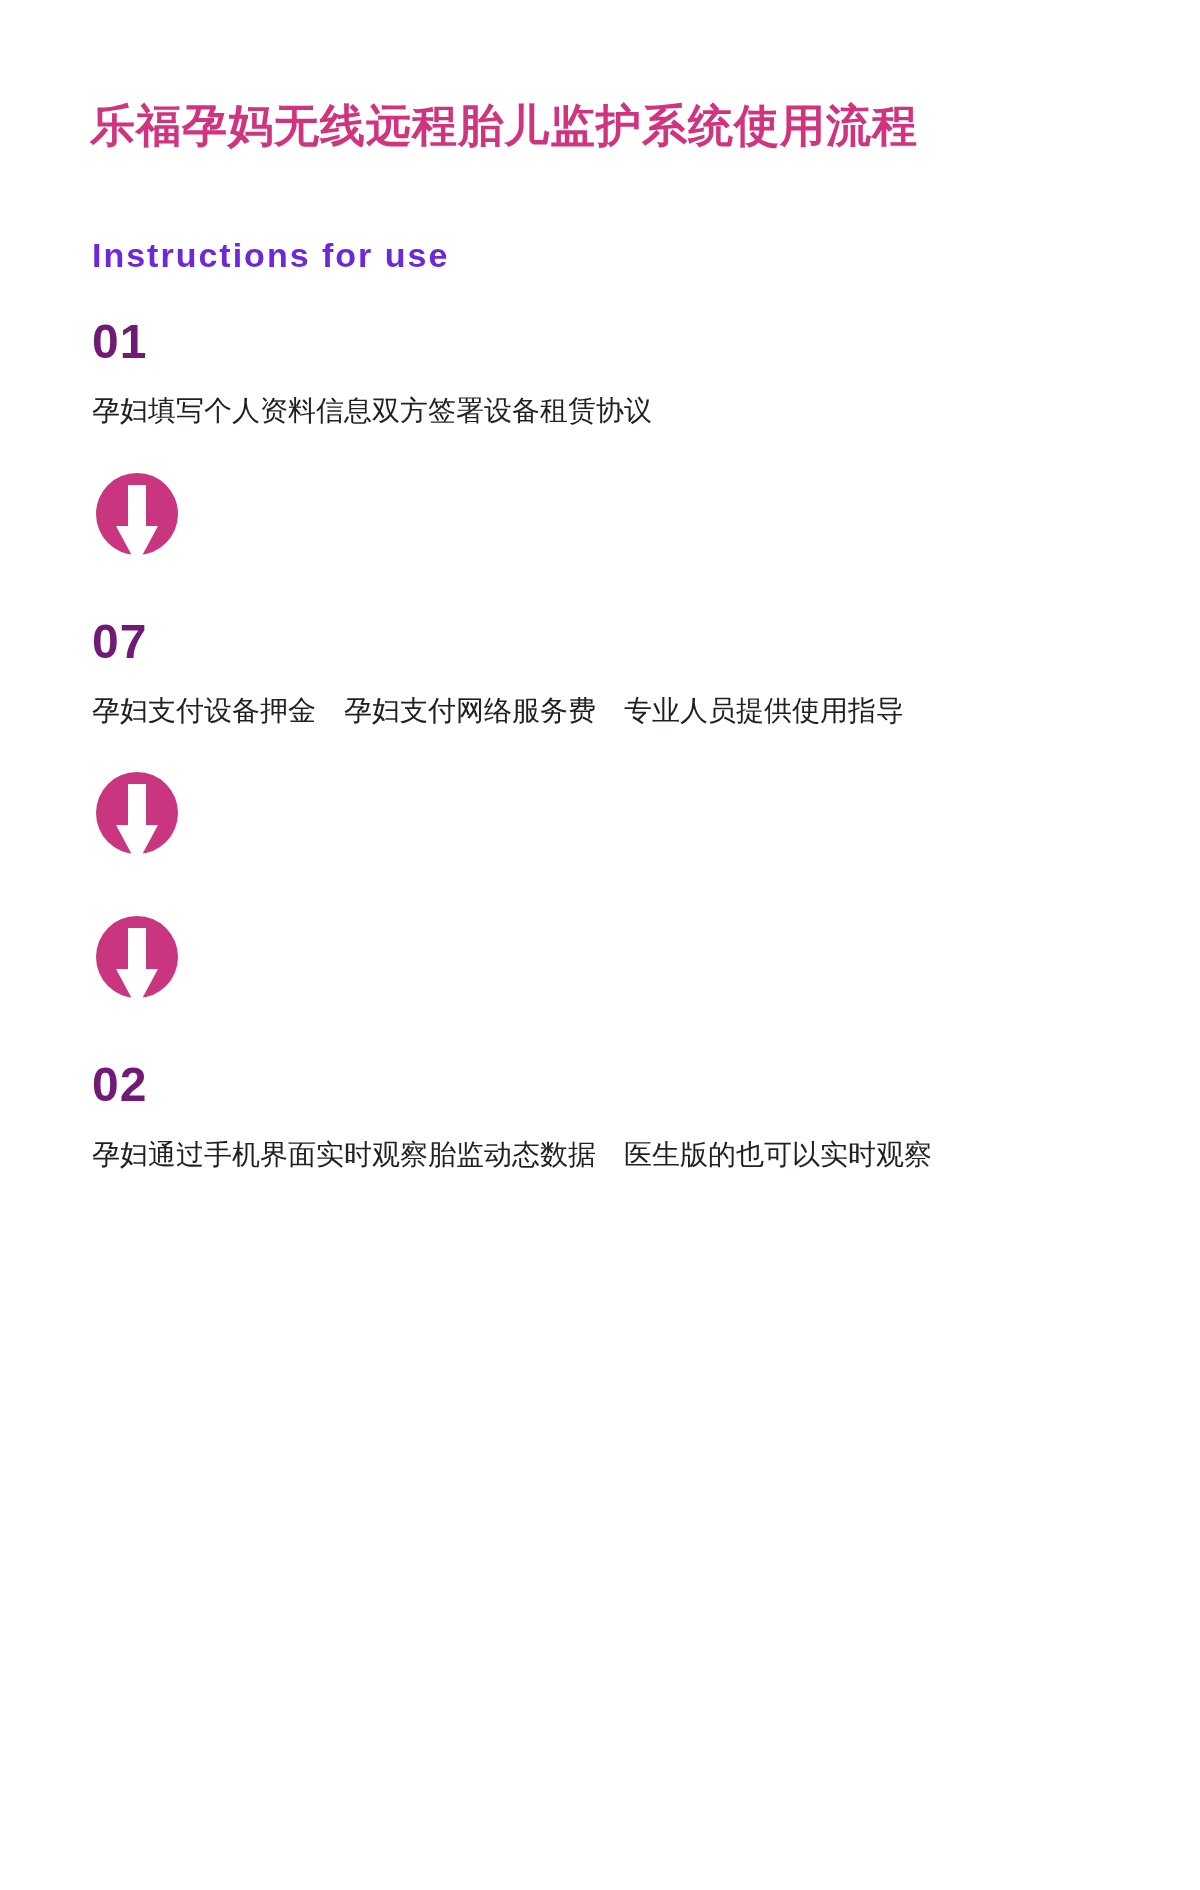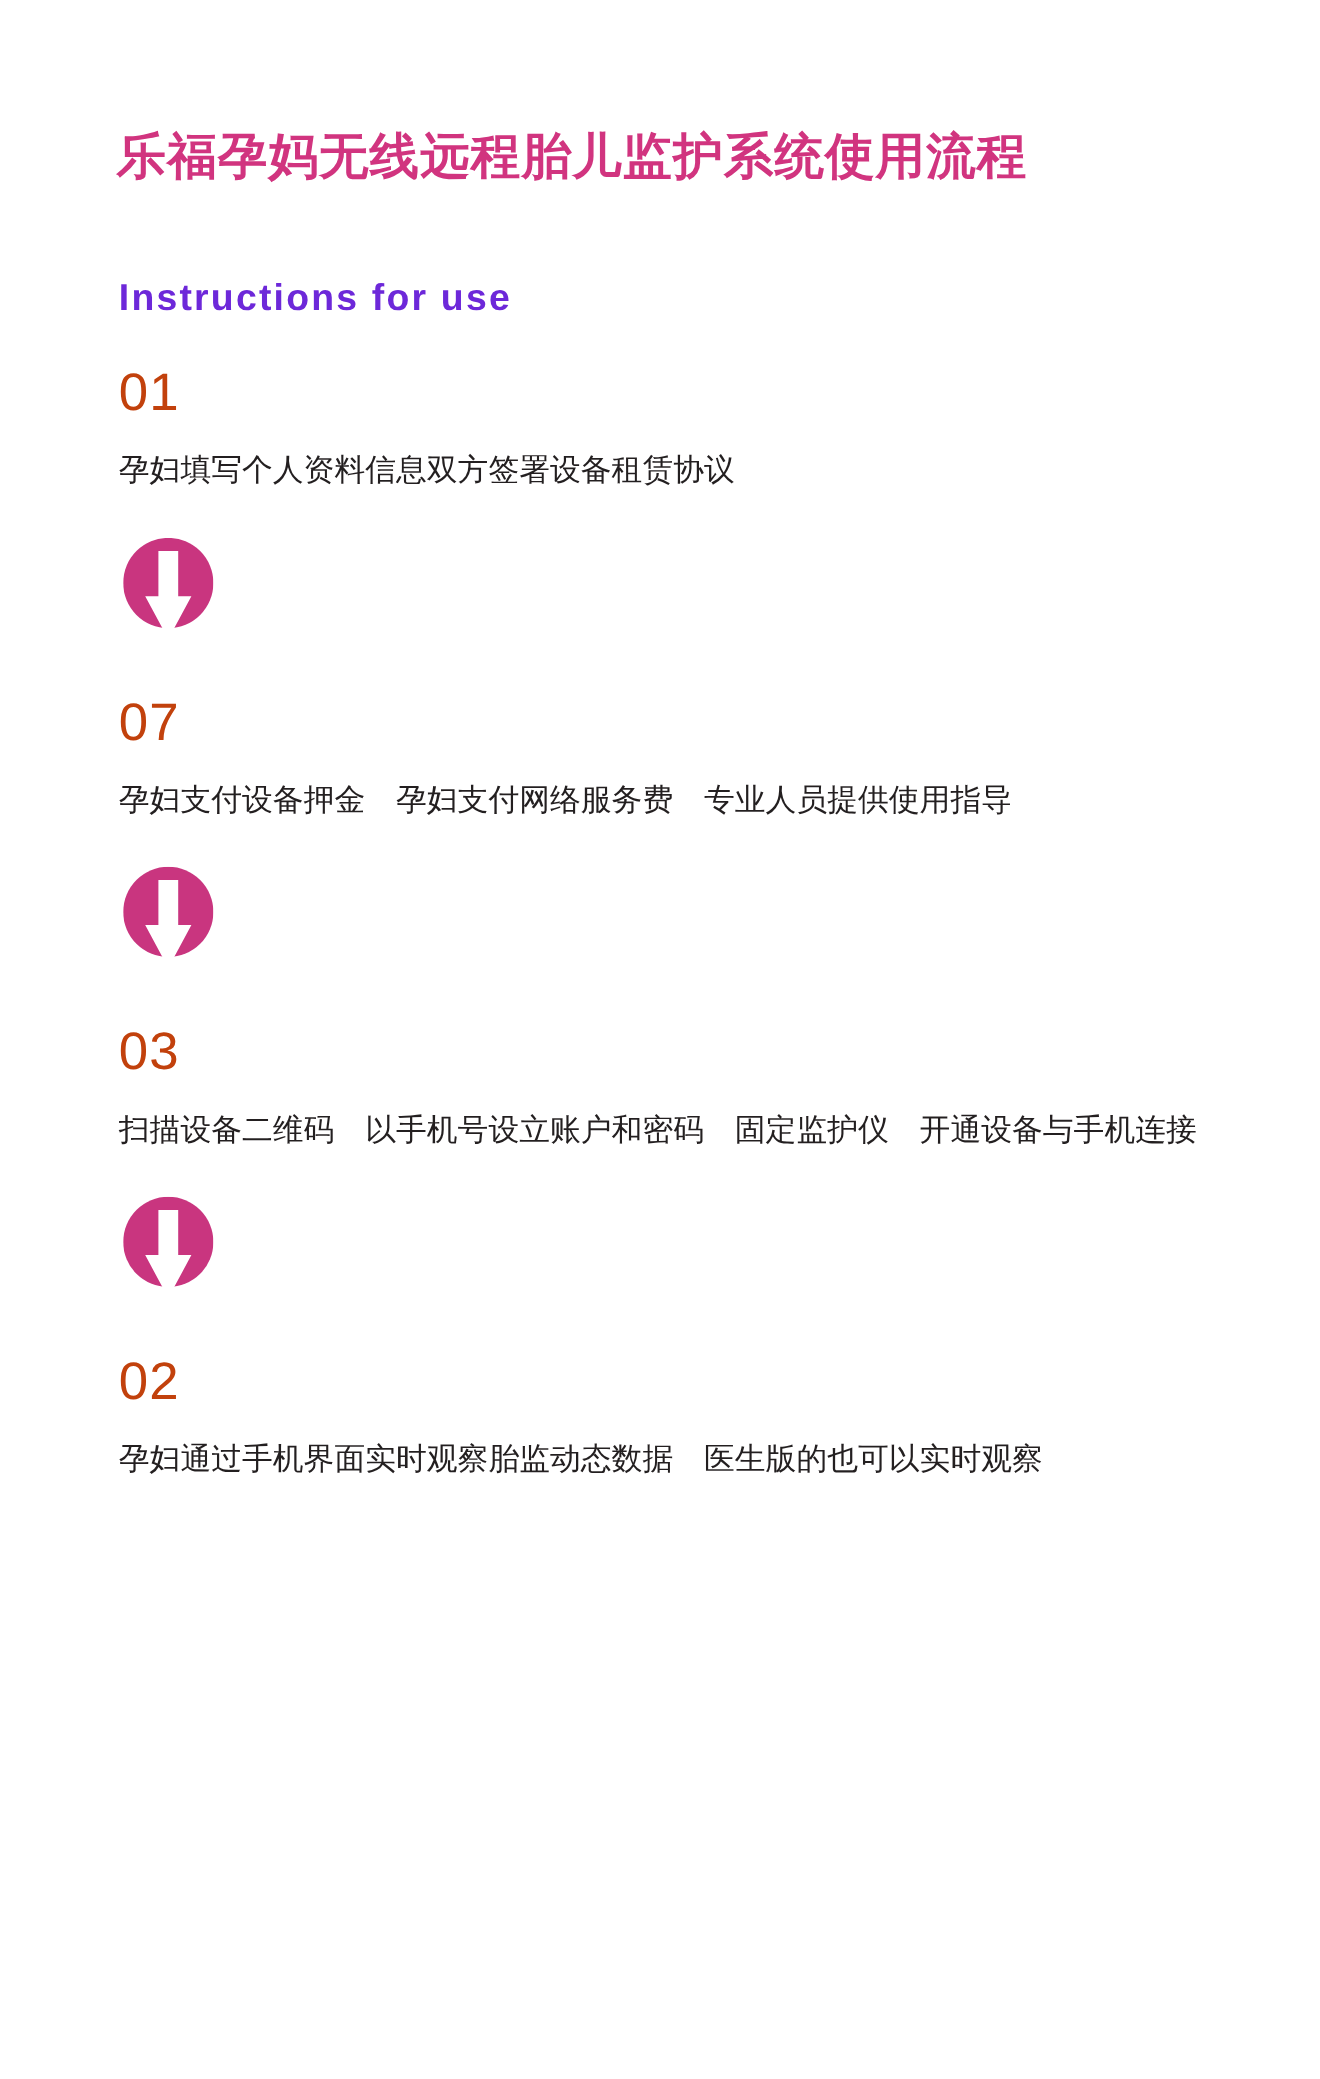--- a/index.html
+++ b/index.html
@@ -13,21 +13,21 @@
     font-family: "Liberation Sans", sans-serif;
     color: #d1347f;
     position: relative;
     overflow: hidden;
   }
   .page {
     position: relative;
     width: 1200px;
     height: 1540px;
     box-sizing: border-box;
-    padding: 16px;
+    padding: 0;
   }
   .inner {
     padding: 100px 90px 0 90px;
   }
 
   
   .title-cn {
     font-size: 45px;
     font-weight: bold;
     letter-spacing: 1px;
@@ -61,22 +61,22 @@
 
   
   .steps {
     margin-top: 42px;
   }
   .step {
     margin-bottom: 0;
   }
   .step-num {
     font-size: 48px;
-    font-weight: normal;
-    color: #c2410c;
+    font-weight: bold;
+    color: #701a75;
     line-height: 1.05;
     margin: 0 0 0 2px;
     letter-spacing: 1px;
   }
   .step-text {
     font-size: 28px;
     color: #231f20;
     line-height: 1.55;
     margin: 22px 0 0 2px;
     max-width: 1030px;
@@ -127,24 +127,20 @@
         <div class="step-text">孕妇支付设备押金　孕妇支付网络服务费　专业人员提供使用指导</div>
       </div>
 
       <div class="arrow-wrap">
         <svg class="arrow" viewBox="0 0 82 92">
           <circle cx="41" cy="41" r="41" fill="#c9357f"></circle>
           <polygon points="41,92 20,53 32,53 32,12 50,12 50,53 62,53" fill="#ffffff"></polygon>
         </svg>
       </div>
 
-      <div class="step">
-        <div class="step-num">03</div>
-        <div class="step-text">扫描设备二维码　以手机号设立账户和密码　固定监护仪　开通设备与手机连接</div>
-      </div>
 
       <div class="arrow-wrap">
         <svg class="arrow" viewBox="0 0 82 92">
           <circle cx="41" cy="41" r="41" fill="#c9357f"></circle>
           <polygon points="41,92 20,53 32,53 32,12 50,12 50,53 62,53" fill="#ffffff"></polygon>
         </svg>
       </div>
 
       <div class="step">
         <div class="step-num">02</div>

